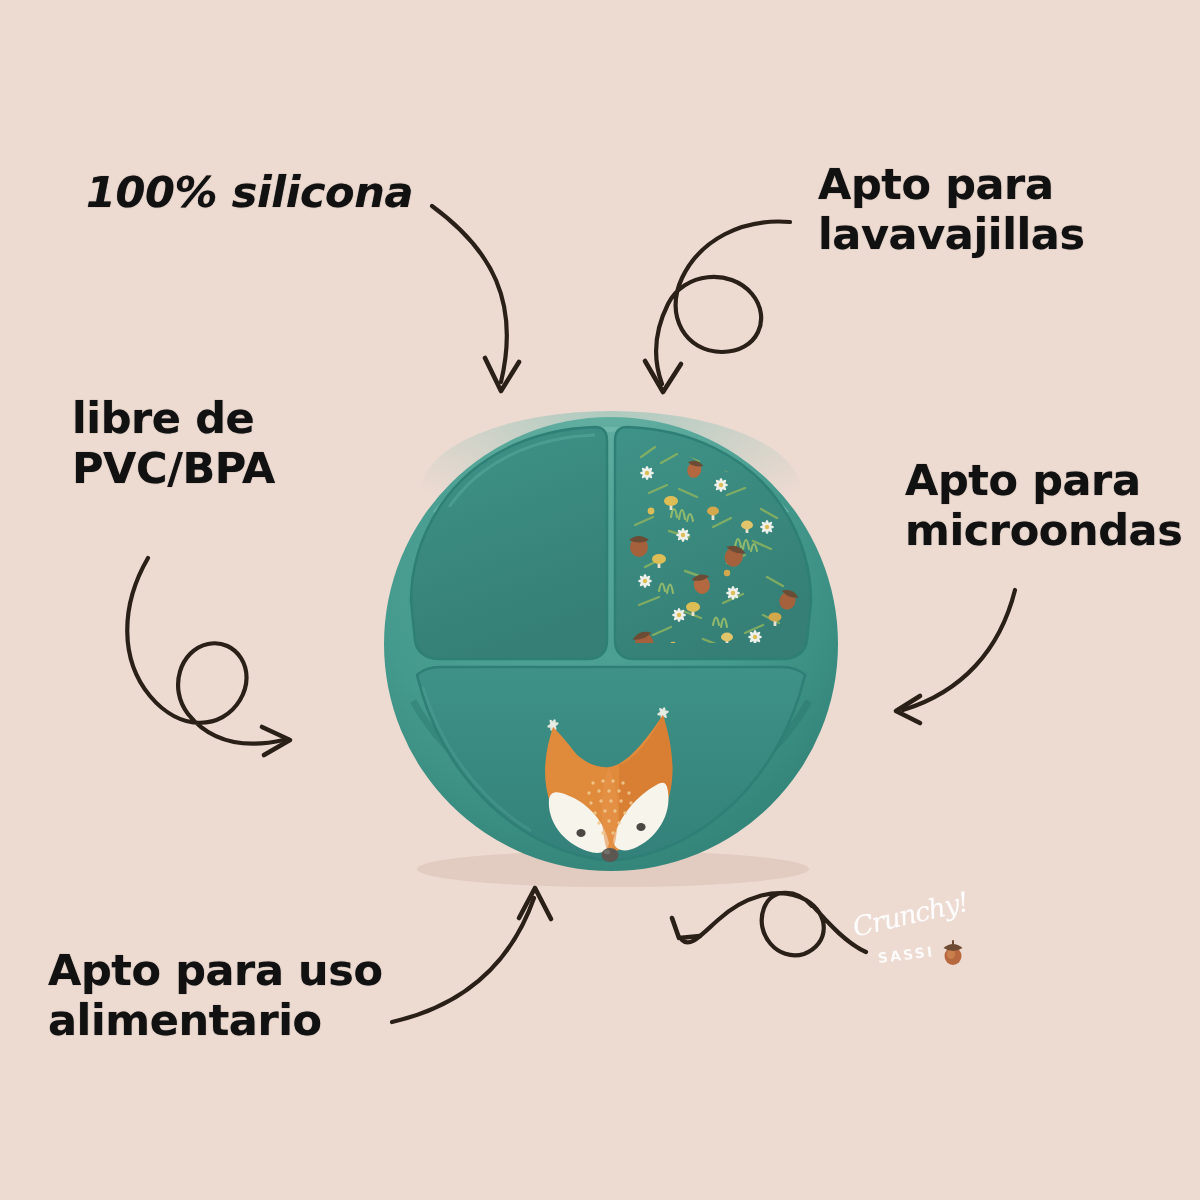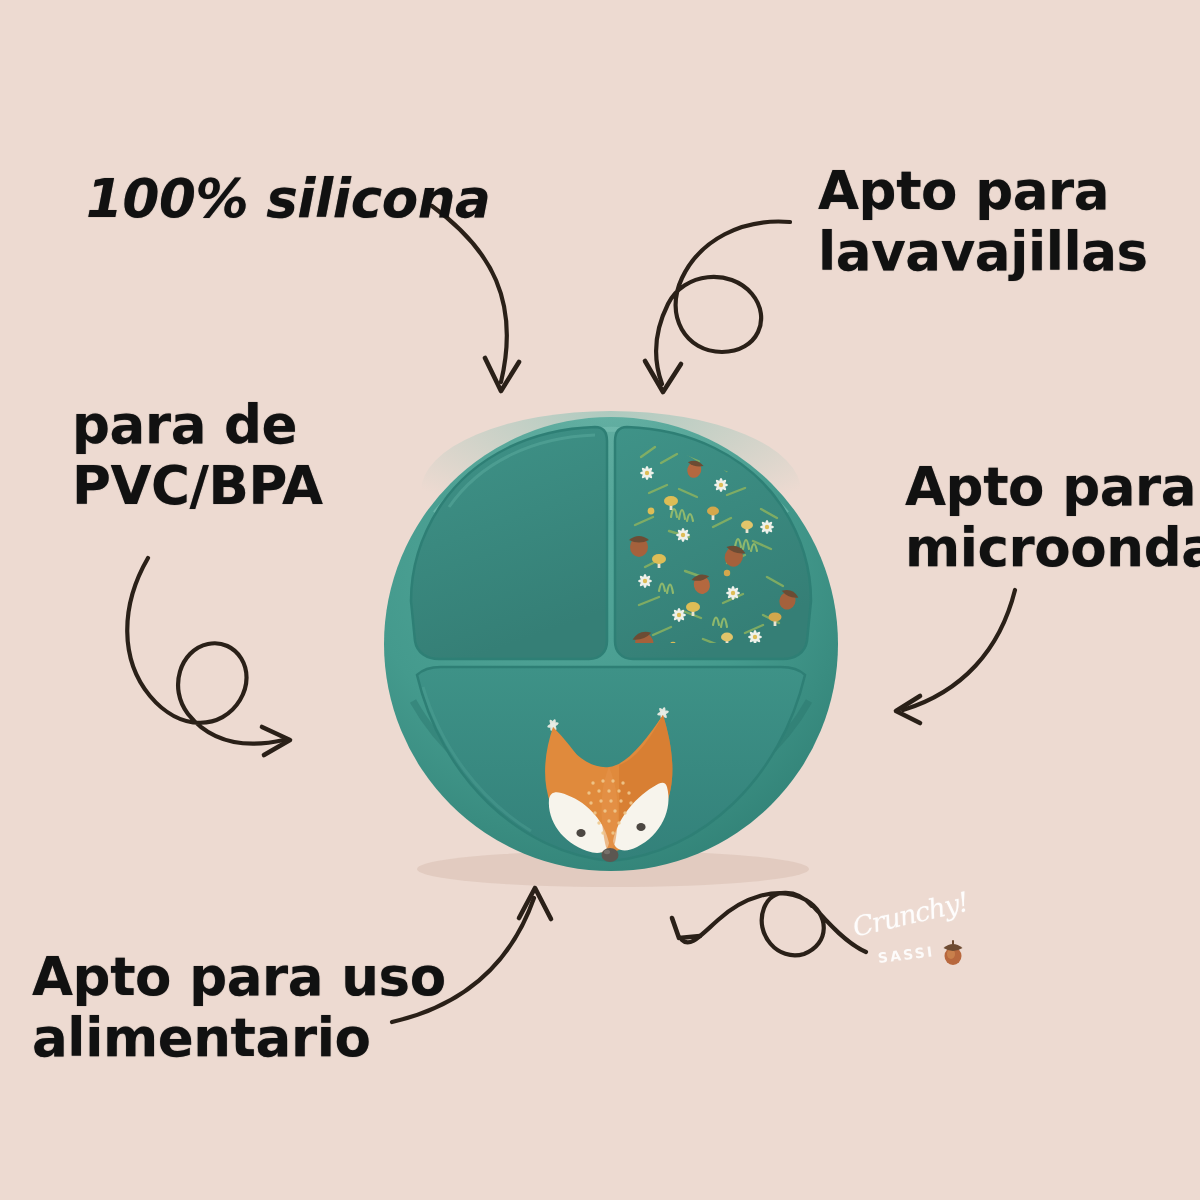--- a/index.html
+++ b/index.html
@@ -15,36 +15,36 @@
     background: #EDDAD1;
     overflow: hidden;
     font-family: "DejaVu Sans", "Liberation Sans", sans-serif;
   }
 
   
   .feature-label {
     position: absolute;
     color: #111111;
     font-weight: 700;
-    font-size: 53px;
+    font-size: 43px;
     line-height: 1.16;
     letter-spacing: -0.4px;
     white-space: pre-line;
     text-shadow: 0 0 1px rgba(17,17,17,0.55);
   }
   .feature-label.italicized {
     font-style: italic;
   }
   .feature-label.align-left  { text-align: left;  }
 
   #label-silicona        { left: 86px;  top: 168px; }
   #label-lavavajillas    { left: 818px; top: 160px; }
   #label-pvc             { left: 72px;  top: 394px; }
   #label-microondas      { left: 905px; top: 456px; }
-  #label-alimentario     { left: 32px;  top: 946px; }
+  #label-alimentario     { left: 48px;  top: 946px; }
   #label-ventosa         { left: 880px; top: 900px; }
 
   
   #arrow-layer {
     position: absolute;
     left: 0; top: 0;
     width: 1200px; height: 1200px;
     pointer-events: none;
   }
   .arrow-stroke {
@@ -486,21 +486,21 @@
         <rect x="11" y="0" width="2" height="5" rx="1" fill="#6E4B32"></rect>
       </svg>
     </div>
   </div>
 
   <div class="feature-label italicized align-left" id="label-silicona">100% silicona</div>
 
   <div class="feature-label align-left" id="label-lavavajillas">Apto para
 lavavajillas</div>
 
-  <div class="feature-label align-left" id="label-pvc">para de
+  <div class="feature-label align-left" id="label-pvc">libre de
 PVC/BPA</div>
 
   <div class="feature-label align-left" id="label-microondas">Apto para
 microondas</div>
 
   <div class="feature-label align-left" id="label-alimentario">Apto para uso
 alimentario</div>
 
 
 </div>

